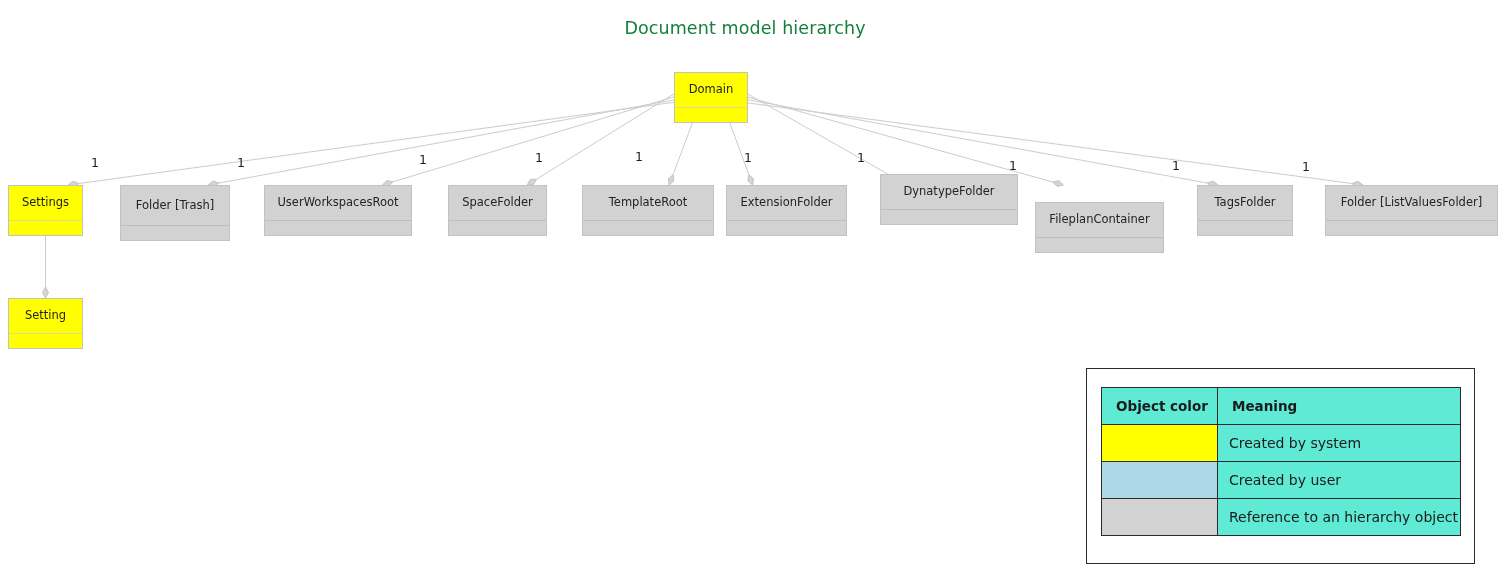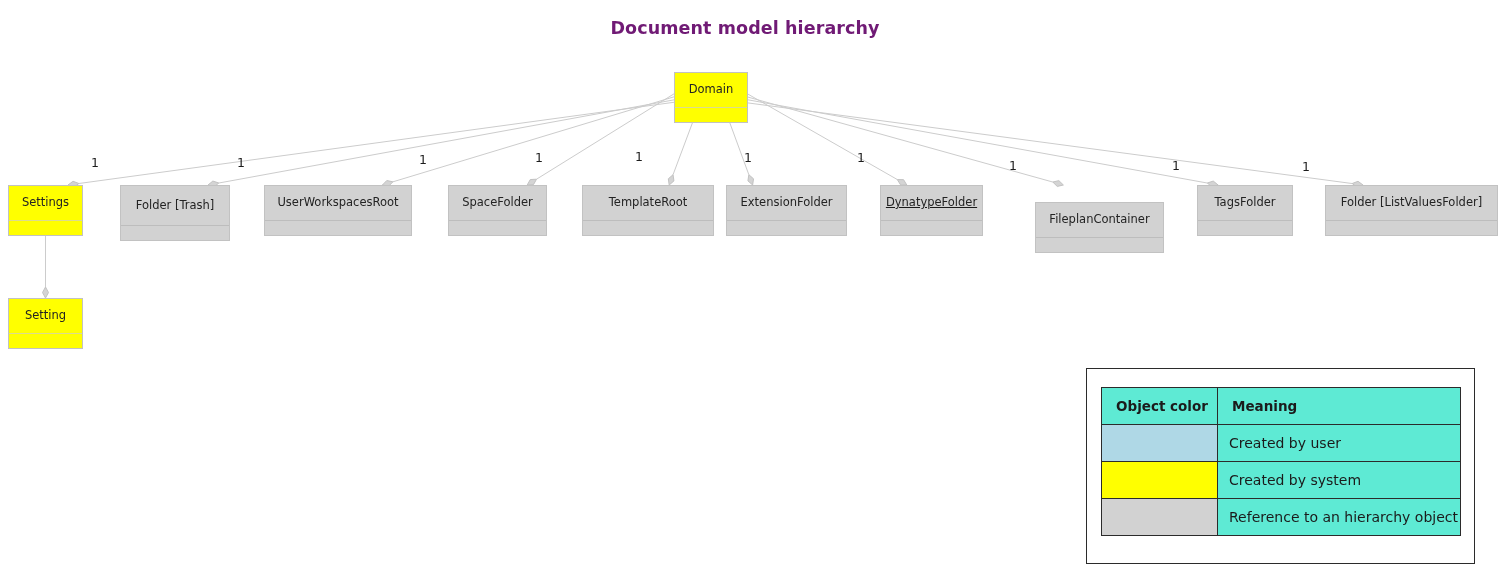--- a/index.html
+++ b/index.html
@@ -34,23 +34,23 @@
   }
 
   
   #page-title {
     position: absolute;
     left: 0;
     top: 18px;
     width: 1490px;
     text-align: center;
     font-size: 17.5px;
-    font-weight: bold;
+    font-weight: normal;
     letter-spacing: 0.1px;
-    color: #701a75;
+    color: #15803d;
   }
 
   
   .uml-node {
     position: absolute;
     box-sizing: border-box;
     border: 1px solid #c2c2c2;
     display: flex;
     flex-direction: column;
   }
@@ -187,21 +187,21 @@
         <div class="node-body"></div>
       </div>
       <div class="uml-node fill-ref" style="left: 582px; top: 185px; width: 132px; height: 51px;">
         <div class="node-title">TemplateRoot</div>
         <div class="node-body"></div>
       </div>
       <div class="uml-node fill-ref" style="left: 726px; top: 185px; width: 121px; height: 51px;">
         <div class="node-title">ExtensionFolder</div>
         <div class="node-body"></div>
       </div>
-      <div class="uml-node fill-ref" style="left: 880px; top: 185px; width: 103px; height: 51px; text-decoration: underline;">
+      <div class="uml-node fill-ref" style="left: 880px; top: 174px; width: 138px; height: 51px;">
         <div class="node-title">DynatypeFolder</div>
         <div class="node-body"></div>
       </div>
       <div class="uml-node fill-ref" style="left: 1035px; top: 202px; width: 129px; height: 51px;">
         <div class="node-title">FileplanContainer</div>
         <div class="node-body"></div>
       </div>
       <div class="uml-node fill-ref" style="left: 1197px; top: 185px; width: 96px; height: 51px;">
         <div class="node-title">TagsFolder</div>
         <div class="node-body"></div>
@@ -236,29 +236,29 @@
       </colgroup>
       <thead>
         <tr>
           <th>Object color</th>
           <th>Meaning</th>
         </tr>
       </thead>
       <tbody id="legend-body">
           <tr>
             <td class="swatch-cell">
+              <span class="swatch fill-system"></span>
+            </td>
+            <td class="meaning-cell">Created by system</td>
+          </tr>
+          <tr>
+            <td class="swatch-cell">
               <span class="swatch fill-user"></span>
             </td>
             <td class="meaning-cell">Created by user</td>
-          </tr>
-          <tr>
-            <td class="swatch-cell">
-              <span class="swatch fill-system"></span>
-            </td>
-            <td class="meaning-cell">Created by system</td>
           </tr>
           <tr>
             <td class="swatch-cell">
               <span class="swatch fill-ref"></span>
             </td>
             <td class="meaning-cell">Reference to an hierarchy object</td>
           </tr>
         </tbody>
     </table>
   </div>

